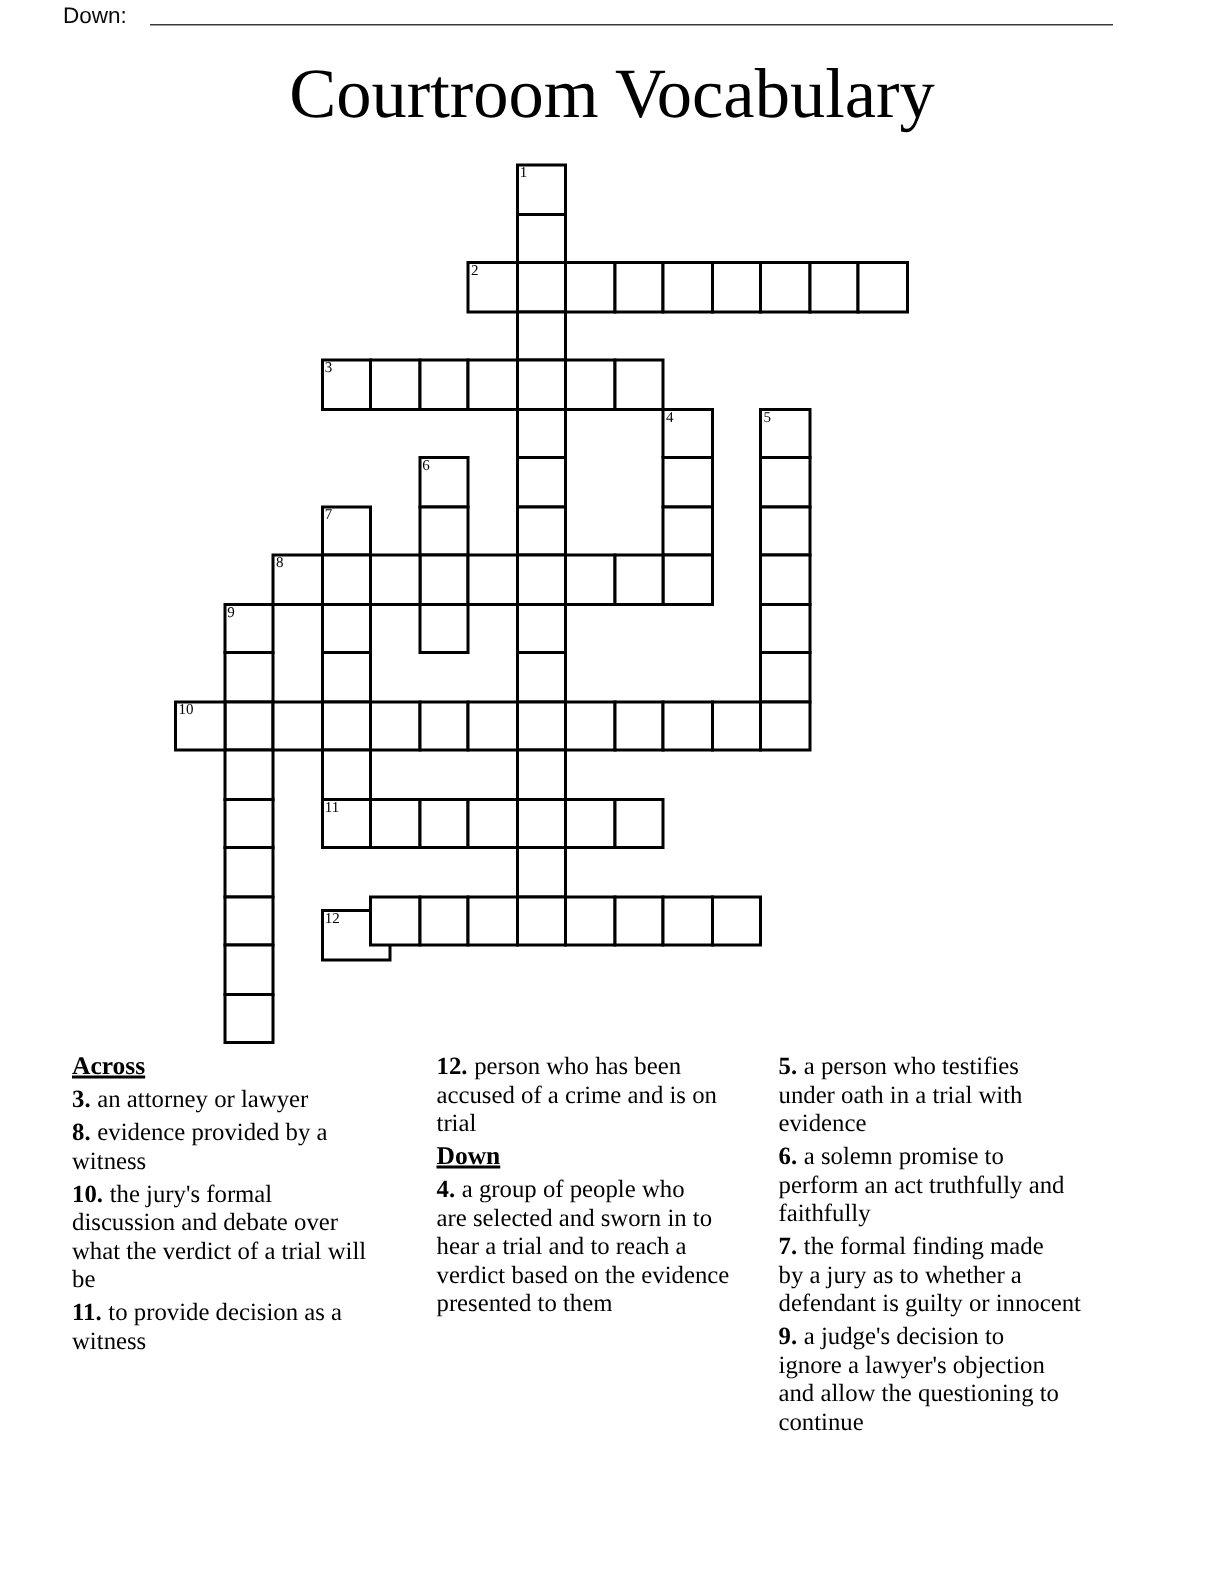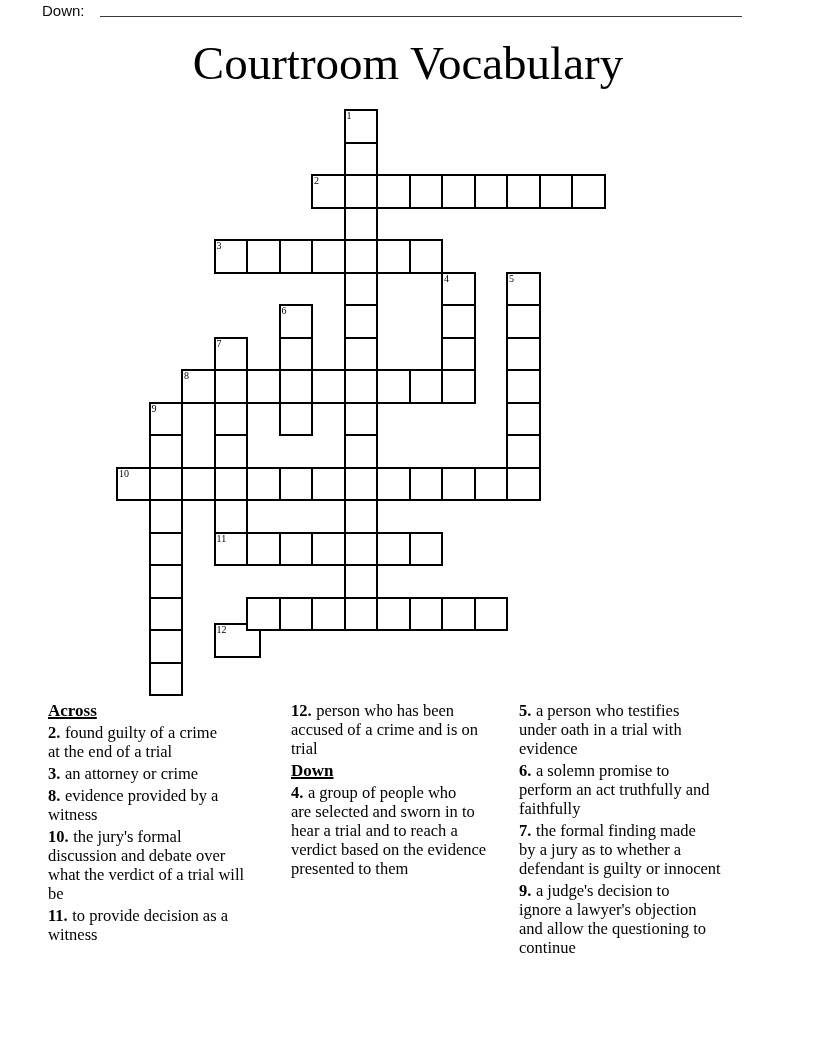--- a/index.html
+++ b/index.html
@@ -174,38 +174,36 @@
       <div class="cell" style="left: 195px; top: 357.5px; width: 32.5px; height: 32.5px;"></div>
       <div class="cell" style="left: 260px; top: 357.5px; width: 32.5px; height: 32.5px;"></div>
       <div class="cell" style="left: 292.5px; top: 357.5px; width: 32.5px; height: 32.5px;"></div>
       <div class="cell" style="left: 325px; top: 357.5px; width: 32.5px; height: 32.5px;"></div>
       <div class="cell" style="left: 357.5px; top: 357.5px; width: 32.5px; height: 32.5px;"></div>
       <div class="cell" style="left: 130px; top: 422.5px; width: 32.5px; height: 32.5px;"></div>
       <div class="cell" style="left: 162.5px; top: 422.5px; width: 32.5px; height: 32.5px;"></div>
       <div class="cell" style="left: 195px; top: 422.5px; width: 32.5px; height: 32.5px;"></div>
       <div class="cell" style="left: 260px; top: 422.5px; width: 32.5px; height: 32.5px;"></div>
       <div class="cell" style="left: 292.5px; top: 422.5px; width: 32.5px; height: 32.5px;"></div>
-      <div class="cell" style="left: 97.5px; top: 514px; width: 45px; height: 32.5px;">
+      <div class="cell" style="left: 97.5px; top: 497px; width: 45px; height: 32.5px;">
         <span class="cellnum">12</span>
       </div>
       <div class="cell" style="left: 130px; top: 487.5px; width: 32.5px; height: 32.5px;"></div>
       <div class="cell" style="left: 162.5px; top: 487.5px; width: 32.5px; height: 32.5px;"></div>
       <div class="cell" style="left: 195px; top: 487.5px; width: 32.5px; height: 32.5px;"></div>
       <div class="cell" style="left: 260px; top: 487.5px; width: 32.5px; height: 32.5px;"></div>
       <div class="cell" style="left: 292.5px; top: 487.5px; width: 32.5px; height: 32.5px;"></div>
       <div class="cell" style="left: 325px; top: 487.5px; width: 32.5px; height: 32.5px;"></div>
       <div class="cell" style="left: 357.5px; top: 487.5px; width: 32.5px; height: 32.5px;"></div>
     </div>
 
   <div class="clue-col" style="left:48px;width:244px">
     <div class="clue-header"><span>Across</span></div>
     <div id="across-list-1">
-        <div class="clue"><b class="clue-num">2.</b><span class="clue-text">found guilty of a crime
-at the end of a trial</span></div>
-        <div class="clue"><b class="clue-num">3.</b><span class="clue-text">an attorney or crime</span></div>
+        <div class="clue"><b class="clue-num">3.</b><span class="clue-text">an attorney or lawyer</span></div>
         <div class="clue"><b class="clue-num">8.</b><span class="clue-text">evidence provided by a
 witness</span></div>
         <div class="clue"><b class="clue-num">10.</b><span class="clue-text">the jury's formal
 discussion and debate over
 what the verdict of a trial will
 be</span></div>
         <div class="clue"><b class="clue-num">11.</b><span class="clue-text">to provide decision as a
 witness</span></div>
       </div>
   </div>

